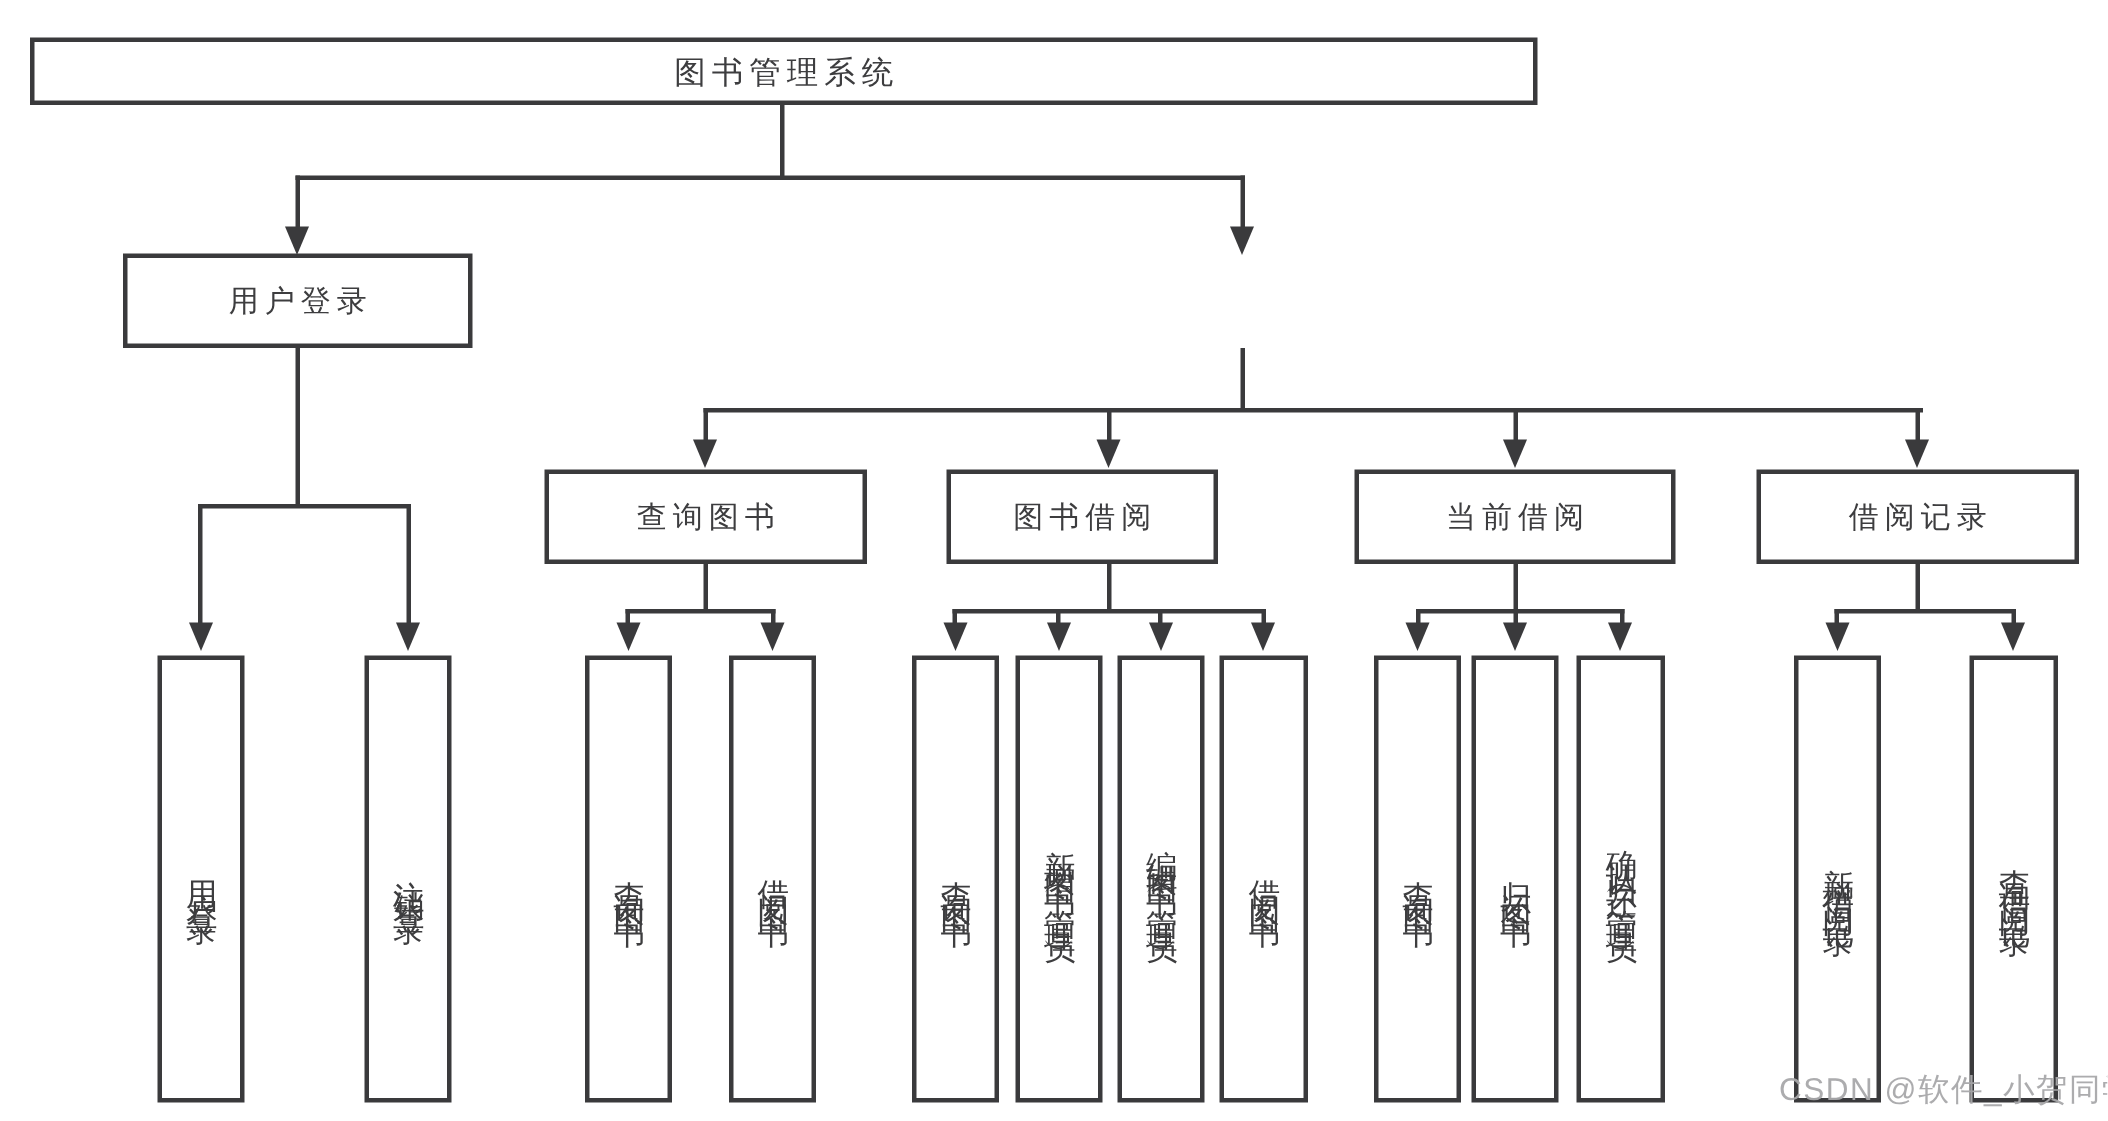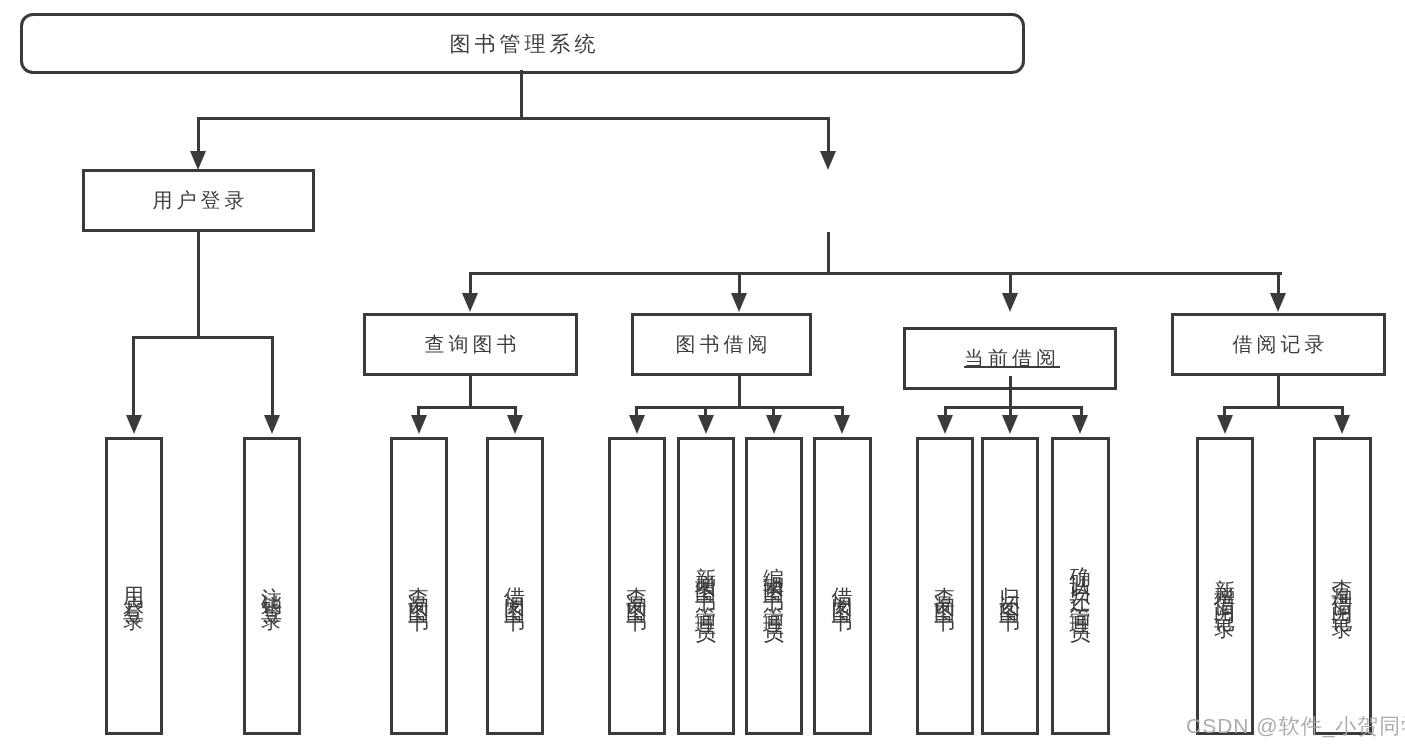--- a/index.html
+++ b/index.html
@@ -70,30 +70,30 @@
     font-size: 21px;
     letter-spacing: 1px;
     white-space: nowrap;
   }
 </style>
 </head>
 <body>
 
 <div id="canvas">
 
-  <div class="hbox title" style="left:20px; top:13px; width:1005px; height:61px;border-radius:13px;">图书管理系统</div>
+  <div class="hbox title" style="left:20px; top:25px; width:1005px; height:45px;">图书管理系统</div>
 
   <div class="hbox" style="left:82px; top:169px; width:233px; height:63px;">用户登录</div>
 
 
   <div class="hbox" style="left:363px; top:313px; width:215px; height:63px;">查询图书</div>
 
   <div class="hbox" style="left:631px; top:313px; width:181px; height:63px;">图书借阅</div>
 
-  <div class="hbox" style="left:903px; top:327px; width:214px; height:63px;text-decoration:underline;">当前借阅</div>
+  <div class="hbox" style="left:903px; top:313px; width:214px; height:63px;">当前借阅</div>
 
   <div class="hbox" style="left:1171px; top:313px; width:215px; height:63px;">借阅记录</div>
 
   <div class="leaf" style="left:105px; top:437px; width:58px; height:298px;">
     <span class="vtext">用户登录</span>
   </div>
   <div class="leaf" style="left:243px; top:437px; width:58px; height:298px;">
     <span class="vtext">注销登录</span>
   </div>
 

